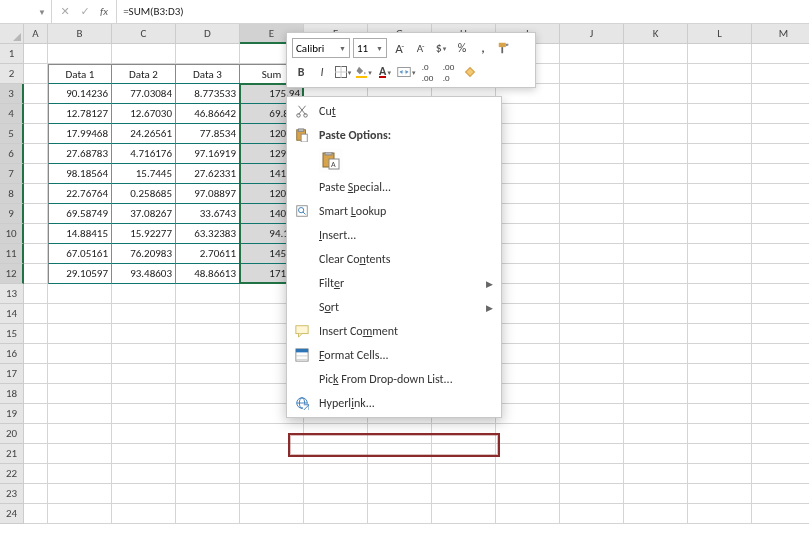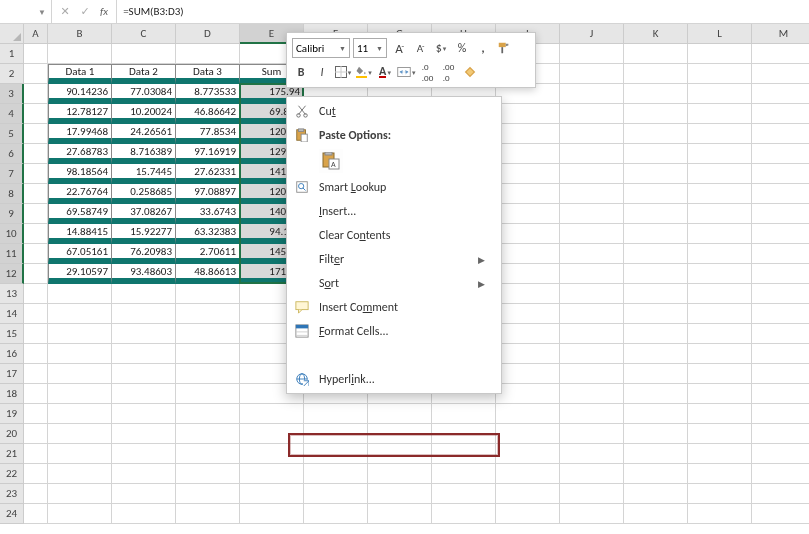--- a/index.html
+++ b/index.html
@@ -29,41 +29,41 @@
 .grid { position: absolute; left: 24px; top: 20px; }
 .grid-row { display: flex; height: 20px; }
 .cell { width: 64px; height: 20px; border-right: 1px solid #d4d4d4; border-bottom: 1px solid #d4d4d4; padding: 0 3px; display: flex; align-items: center; justify-content: flex-end; color: #222; font-size: 11px; overflow: hidden; white-space: nowrap; }
 .cell.short { width: 24px; }
 .cell.hdr { justify-content: center; font-weight: normal; }
 .cell.tbl-border-l { border-left: 1px solid #888; }
 .cell.tbl-border-t { border-top: 1px solid #888; }
 .cell.tbl-border-r { border-right: 1px solid #888; }
 .cell.tbl-border-b { border-bottom: 1px solid #888; }
 .cell.tbl-int-r { border-right: 1px solid #888; }
-.cell.tbl-int-b { border-bottom: 6px solid #0f766e; }
+.cell.tbl-int-b { border-bottom: 1px solid #0f766e; }
 .cell.selcol { background: #d9d9d9; }
 
 .sel-outline { position: absolute; border: 2px solid #217346; pointer-events: none; }
 .sel-handle { position: absolute; width: 6px; height: 6px; background: #217346; }
 
 
 .mini-toolbar { position: absolute; left: 286px; top: 32px; width: 250px; height: 56px; background: #fff; border: 1px solid #c8c8c8; box-shadow: 0 2px 8px rgba(0,0,0,0.2); padding: 3px 5px; display: flex; flex-direction: column; gap: 2px; }
 .mt-row { display: flex; align-items: flex-end; gap: 3px; height: 22px; }
 .mt-font { width: 58px; height: 20px; border: 1px solid #ababab; font-size: 11px; padding: 0 3px; display: flex; align-items: center; }
 .mt-font .arr { margin-left: auto; font-size: 7px; color: #666; }
 .mt-size { width: 34px; height: 20px; border: 1px solid #ababab; font-size: 11px; padding: 0 3px; display: flex; align-items: center; }
 .mt-size .arr { margin-left: auto; font-size: 7px; color: #666; }
 .mt-btn { min-width: 18px; height: 20px; display: flex; align-items: center; justify-content: center; color: #444; font-size: 12px; position: relative; }
 .mt-btn.drop::after { content: "▾"; font-size: 7px; margin-left: 1px; color: #666; }
 .mt-btn .underline-red { border-bottom: 2px solid #c00000; padding-bottom: 0; line-height: 10px; }
 .mt-btn .underline-yellow { border-bottom: 2px solid #ffc000; padding-bottom: 0; line-height: 10px; }
 
 
 .ctx { position: absolute; left: 286px; top: 96px; width: 216px; background: #fff; border: 1px solid #c8c8c8; box-shadow: 0 4px 12px rgba(0,0,0,0.25); padding: 2px 0; }
-.ctx-item { height: 24px; display: flex; align-items: center; padding: 0 16px 0 4px; color: #333; font-size: 12px; position: relative; text-align: right; }
+.ctx-item { height: 24px; display: flex; align-items: center; padding: 0 8px 0 4px; color: #333; font-size: 12px; position: relative; text-align: right; }
 .ctx-icon { width: 22px; height: 20px; display: flex; align-items: center; justify-content: center; margin-right: 6px; }
 .ctx-item .underline { text-decoration: underline; }
 .ctx-sub { margin-left: auto; color: #666; font-size: 9px; }
 .ctx-heading { font-weight: bold; color: #404040; }
 .ctx-paste-row { display: flex; gap: 4px; padding: 2px 0 2px 32px; height: 28px; align-items: center; }
 .paste-opt { width: 24px; height: 24px; border: 1px solid transparent; display: flex; align-items: center; justify-content: center; background: #fdfdfd; }
 .paste-opt svg { width: 18px; height: 18px; }
 .ctx-hl { position: absolute; border: 2px solid #8b2a2a; pointer-events: none; box-shadow: 0 0 0 1px rgba(139,42,42,.3) inset; }
 
 svg { display: block; }
@@ -171,21 +171,21 @@
         <div class="cell"></div>
         <div class="cell"></div>
         <div class="cell"></div>
         <div class="cell"></div>
         <div class="cell"></div>
         <div class="cell"></div>
       </div>
       <div class="grid-row">
         <div class="cell short"></div>
         <div class="cell tbl-int-r tbl-int-b tbl-border-l">12.78127</div>
-        <div class="cell tbl-int-r tbl-int-b">10.20024</div>
+        <div class="cell tbl-int-r tbl-int-b">12.67030</div>
         <div class="cell tbl-int-r tbl-int-b">46.86642</div>
         <div class="cell selcol tbl-int-r tbl-int-b tbl-border-r">69.847</div>
         <div class="cell"></div>
         <div class="cell"></div>
         <div class="cell"></div>
         <div class="cell"></div>
         <div class="cell"></div>
         <div class="cell"></div>
         <div class="cell"></div>
         <div class="cell"></div>
@@ -201,21 +201,21 @@
         <div class="cell"></div>
         <div class="cell"></div>
         <div class="cell"></div>
         <div class="cell"></div>
         <div class="cell"></div>
         <div class="cell"></div>
       </div>
       <div class="grid-row">
         <div class="cell short"></div>
         <div class="cell tbl-int-r tbl-int-b tbl-border-l">27.68783</div>
-        <div class="cell tbl-int-r tbl-int-b">8.716389</div>
+        <div class="cell tbl-int-r tbl-int-b">4.716176</div>
         <div class="cell tbl-int-r tbl-int-b">97.16919</div>
         <div class="cell selcol tbl-int-r tbl-int-b tbl-border-r">129.57</div>
         <div class="cell"></div>
         <div class="cell"></div>
         <div class="cell"></div>
         <div class="cell"></div>
         <div class="cell"></div>
         <div class="cell"></div>
         <div class="cell"></div>
         <div class="cell"></div>
@@ -585,20 +585,24 @@
     <div class="paste-opt">
       <svg viewBox="0 0 18 18">
           <rect x="1" y="1" width="11" height="14" fill="#d9a34a" stroke="#886b2f"></rect>
           <rect x="3" y="0" width="7" height="3" fill="#bbb" stroke="#888"></rect>
           <rect x="7" y="7" width="10" height="10" fill="#fff" stroke="#888"></rect>
           <text x="9" y="15" font-size="8" fill="#444">A</text>
         </svg>
     </div>
   </div>
   <div class="ctx-item">
+    <span class="ctx-icon"></span>
+    <span>Paste <span class="underline">S</span>pecial...</span>
+  </div>
+  <div class="ctx-item">
     <span class="ctx-icon">
         <svg width="14" height="14" viewBox="0 0 16 16">
           <rect x="2" y="2" width="12" height="12" fill="none" stroke="#888"></rect>
           <circle cx="7" cy="7" r="3" fill="none" stroke="#2e75b6"></circle>
           <line x1="9" y1="9" x2="12" y2="12" stroke="#2e75b6"></line>
         </svg>
       </span>
     <span>Smart <span class="underline">L</span>ookup</span>
   </div>
   <div class="ctx-item">
@@ -634,20 +638,21 @@
           <rect x="1" y="1" width="14" height="14" fill="#fff" stroke="#888"></rect>
           <rect x="1" y="1" width="14" height="4" fill="#2e75b6"></rect>
           <line x1="1" y1="9" x2="15" y2="9" stroke="#ccc"></line>
           <line x1="1" y1="13" x2="15" y2="13" stroke="#ccc"></line>
         </svg>
       </span>
     <span><span class="underline">F</span>ormat Cells...</span>
   </div>
   <div class="ctx-item">
     <span class="ctx-icon"></span>
+    <span>Pic<span class="underline">k</span> From Drop-down List...</span>
   </div>
   <div class="ctx-item">
     <span class="ctx-icon">
         <svg width="14" height="14" viewBox="0 0 16 16">
           <circle cx="8" cy="8" r="6" fill="none" stroke="#2e75b6"></circle>
           <ellipse cx="8" cy="8" rx="3" ry="6" fill="none" stroke="#2e75b6"></ellipse>
           <line x1="2" y1="8" x2="14" y2="8" stroke="#2e75b6"></line>
           <rect x="9" y="9" width="7" height="7" fill="#fff"></rect>
           <path d="M10 10l6 0 0 6" fill="none" stroke="#2e75b6"></path>
           <path d="M10 16l6-6" stroke="#2e75b6"></path>

